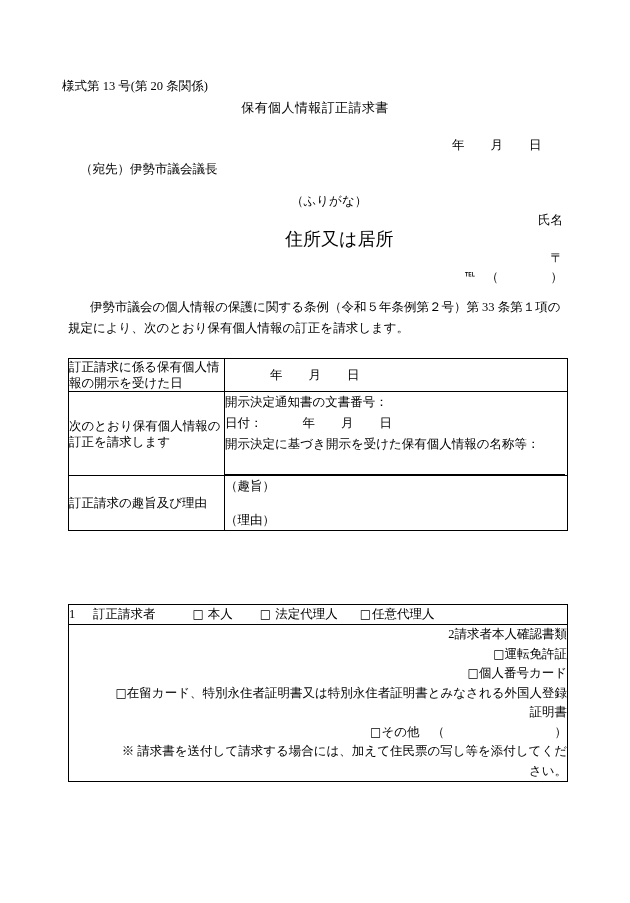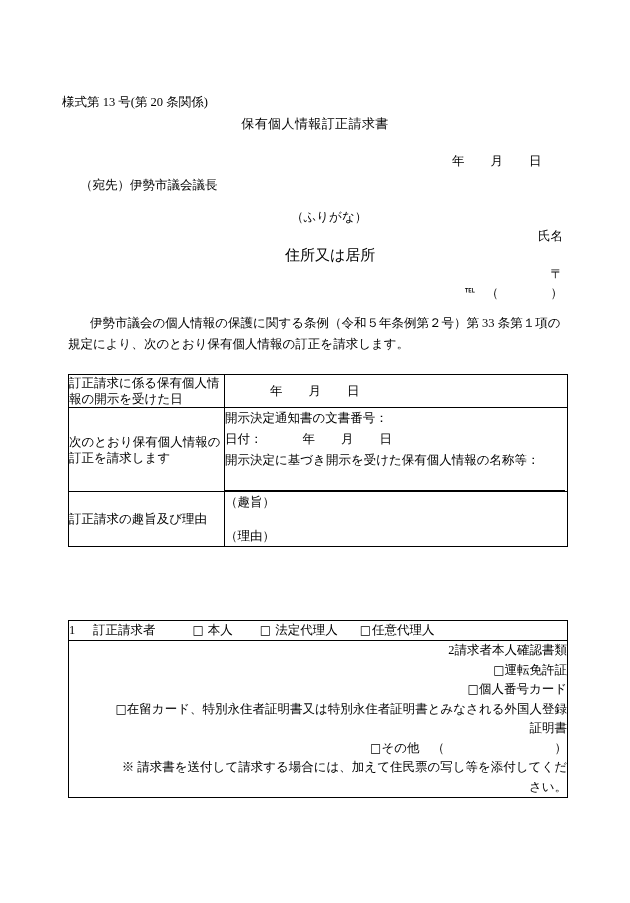--- a/index.html
+++ b/index.html
@@ -11,21 +11,21 @@
     height: 903px;
     background: #ffffff;
     font-family: "Liberation Serif", "DejaVu Serif", serif;
     color: #000000;
     font-size: 12.5px;
     position: relative;
     overflow: hidden;
   }
   .page {
     position: absolute;
-    left: 0; top: 16px;
+    left: 0; top: 0;
     width: 630px;
     height: 757px;
   }
 
   
   .form-no {
     position: absolute;
     left: 62px;
     top: 78px;
     font-size: 12.5px;
@@ -80,21 +80,21 @@
     font-size: 12.5px;
     white-space: nowrap;
     flex: 0 0 auto;
   }
   .applicant .field .rule {
     flex: 1 1 auto;
     border-bottom: 1px solid #000;
     height: 15px;
   }
   .applicant .plain {
-    font-size: 15px;
+    font-size: 18px;
     line-height: 19px;
     white-space: nowrap;
   }
   .applicant .field .tel-paren {
     font-size: 12.5px;
     white-space: nowrap;
     flex: 0 0 auto;
   }
   .applicant .field .tel-paren .inner { display: inline-block; width: 52px; }
 

